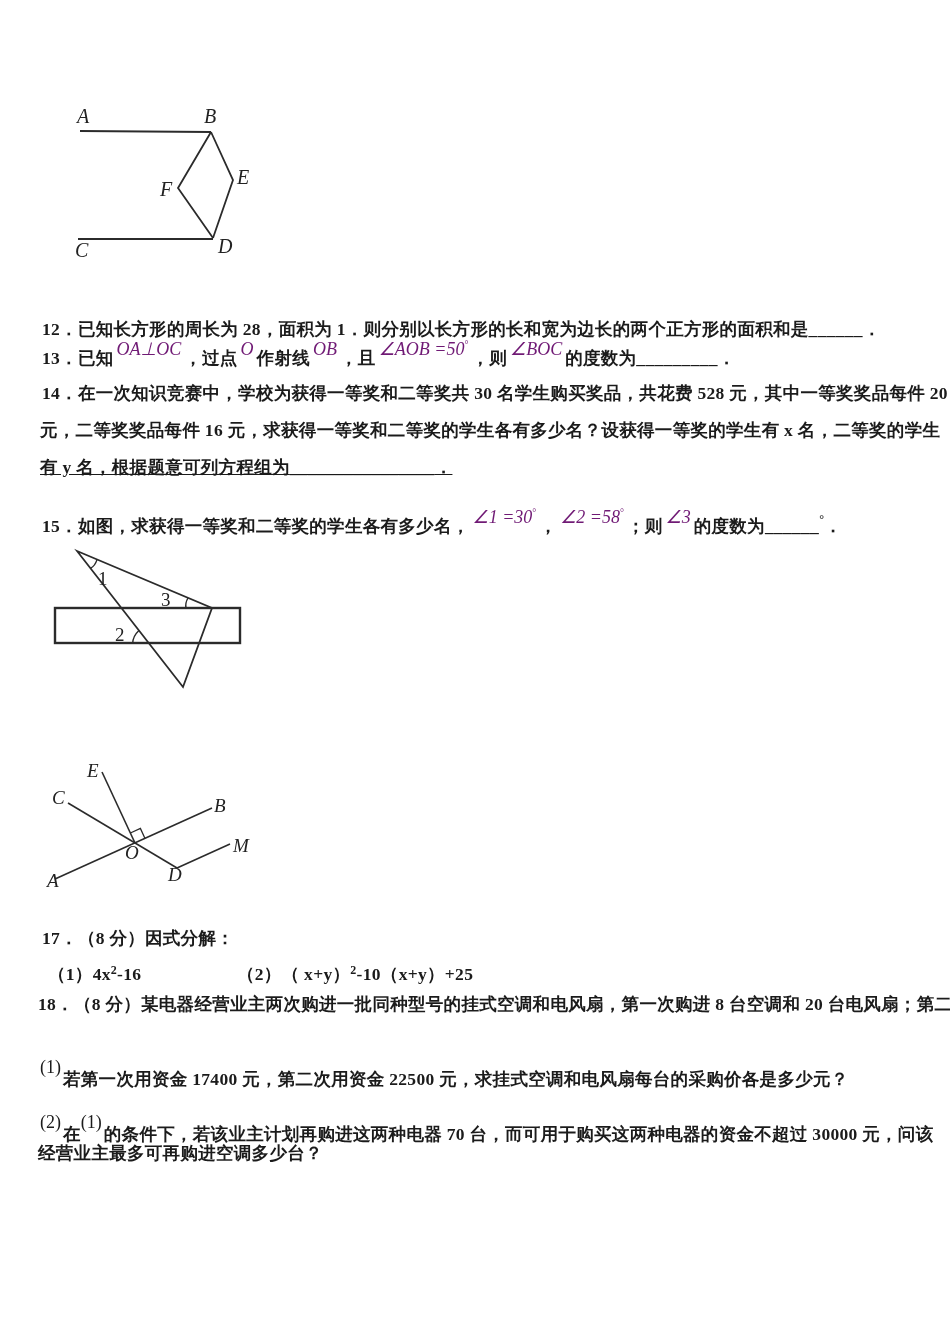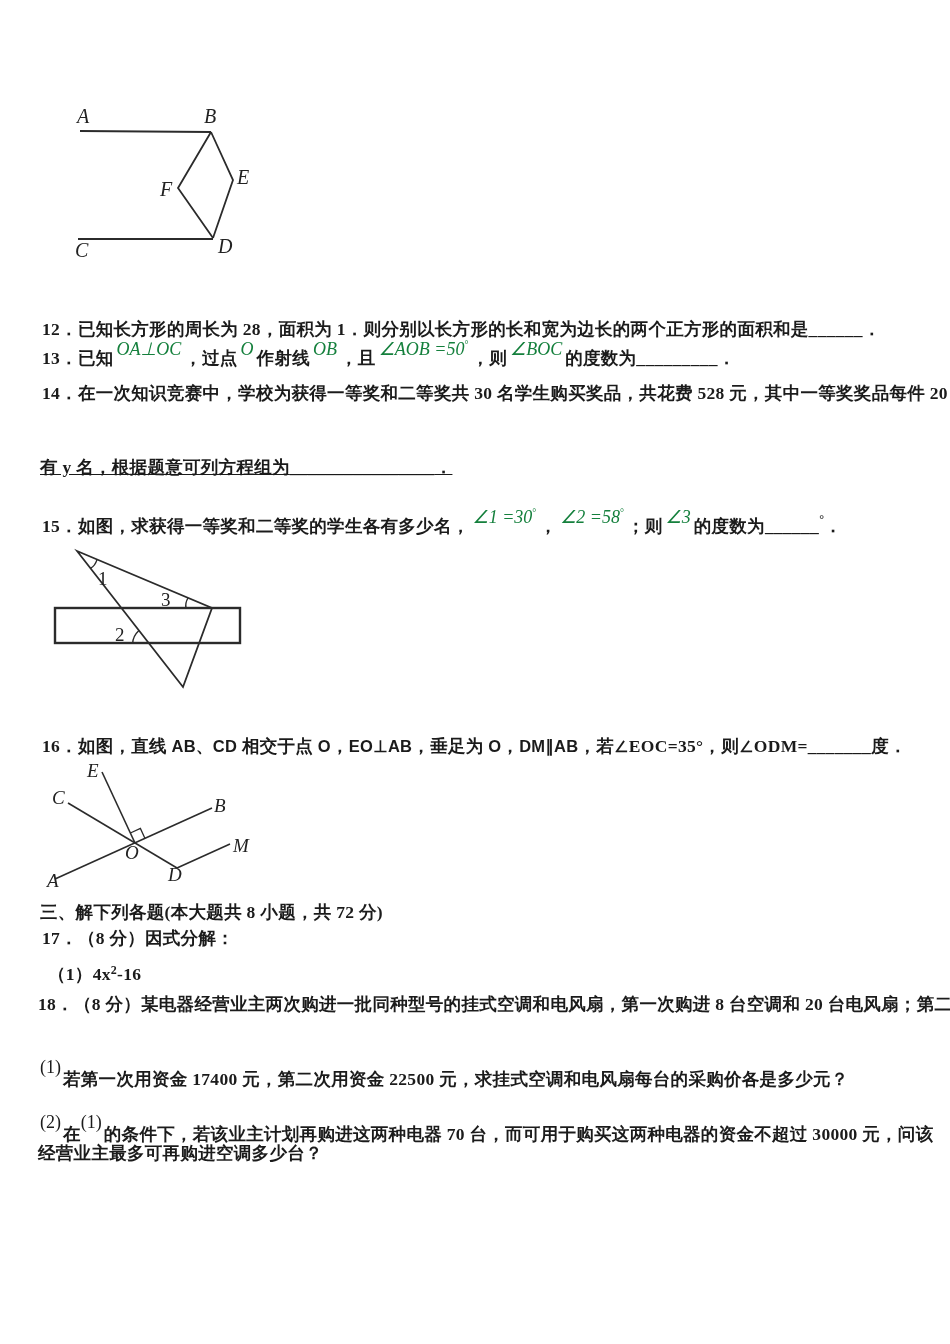--- a/index.html
+++ b/index.html
@@ -18,21 +18,21 @@
     font-weight:700;
     line-height:23px;
     letter-spacing:0.3px;
   }
   .math{
     display:inline-block;
     font-style:italic;
     font-weight:400;
     font-size:18px;
     letter-spacing:0;
-    color:#15803d;
+    color:#701a75;
     vertical-align:9px;
     padding:0 3px;
   }
   .math .deg{
     font-size:10px;
     vertical-align:7px;
     font-style:normal;
   }
   .deg2{
     font-size:12px;
@@ -97,67 +97,67 @@
     <span>12．</span><span>已知长方形的周长为 28，面积为 1．则分别以长方形的长和宽为边长的两个正方形的面积和是</span><span>______</span><span>．</span>
   </div>
 
   <div class="line" style="left:42px;top:333px;">
     <span>13．</span><span>已知</span><span class="math">OA⊥OC</span><span>，过点</span><span class="math">O</span><span>作射线</span><span class="math">OB</span><span>，且</span><span class="math"><span>∠AOB =50</span><span class="deg">°</span></span><span>，则</span><span class="math">∠BOC</span><span>的度数为</span><span>_________</span><span>．</span>
   </div>
 
   <div class="line" style="left:42px;top:382px;">
     <span>14．在一次知识竞赛中，学校为获得一等奖和二等奖共 30 名学生购买奖品，共花费 528 元，其中一等奖奖品每件 20</span>
   </div>
+  <div class="line" style="left:40px;top:419px;">
+    <span>元，二等奖奖品每件 16 元，求获得一等奖和二等奖的学生各有多少名？设获得一等奖的学生有 x 名，二等奖的学生</span>
+  </div>
   <div class="line" style="left:40px;top:456px;text-decoration:underline;">
     <span>有 y 名，根据题意可列方程组为</span><span>________________</span><span>．</span>
   </div>
 
   <div class="line" style="left:42px;top:501px;">
     <span>15．</span><span>如图，求获得一等奖和二等奖的学生各有多少名，</span><span class="math"><span>∠1 =30</span><span class="deg">°</span></span><span>，</span><span class="math"><span>∠2 =58</span><span class="deg">°</span></span><span>；则</span><span class="math">∠3</span><span>的度数为</span><span>______</span><span class="deg2">°</span><span>．</span>
   </div>
 
   <svg style="left:40px;top:540px;" width="220" height="160" viewBox="0 0 220 160">
     <rect x="15" y="68" width="185" height="35" stroke-width="2.4"></rect>
     <path d="M37,11 L172,68 L143,147 Z" stroke-width="1.8"></path>
     <path d="M57,19.6 Q55,26 50.4,28.4" stroke-width="1.4"></path>
     <path d="M148,58 Q145,63 146,68" stroke-width="1.4"></path>
     <path d="M98.9,90.4 Q93,96 92.7,103" stroke-width="1.4"></path>
     <text class="fignum" x="58" y="45">1</text>
     <text class="fignum" x="121" y="66">3</text>
     <text class="fignum" x="75" y="101">2</text>
   </svg>
 
-  <div class="line" style="left:42px;top:735px;">
-    <span>16．</span><span>如图，直线 </span><span class="bs">AB、CD</span><span> 相交于点 </span><span class="bs">O</span><span>，</span><span class="bs">EO⊥AB</span><span>，垂足为 </span><span class="bs">O</span><span>，</span><span class="bs">DM∥AB</span><span>，若∠EOC=35°，则∠ODM=</span><span>_______</span><span>度．</span>
-  </div>
 
   <svg style="left:35px;top:755px;" width="225" height="140" viewBox="0 0 225 140">
     <line x1="20" y1="124" x2="177" y2="53" stroke-width="1.6"></line>
     <line x1="33" y1="48" x2="142" y2="113" stroke-width="1.6"></line>
     <line x1="100" y1="88" x2="67" y2="17" stroke-width="1.6"></line>
     <line x1="142" y1="113" x2="195" y2="89" stroke-width="1.6"></line>
     <polyline points="95.4,78 105.4,73.4 110,83.4" stroke-width="1.3"></polyline>
     <text class="figlabel small" x="52" y="22">E</text>
     <text class="figlabel small" x="17" y="49">C</text>
     <text class="figlabel small" x="179" y="57">B</text>
     <text class="figlabel small" x="90" y="104">O</text>
     <text class="figlabel small" x="198" y="97">M</text>
     <text class="figlabel small" x="12" y="132">A</text>
     <text class="figlabel small" x="133" y="126">D</text>
   </svg>
 
-  <div class="line" style="left:40px;top:901px;">
-    <span>三、解下列各题(本大题共 8 小题，共 72 分)</span>
-  </div>
 
   <div class="line" style="left:42px;top:927px;">
     <span>17．（8 分）因式分解：</span>
   </div>
   <div class="line" style="left:48px;top:959px;">
     <span>（1）4x</span><span class="sq">2</span><span>-16</span>
+  </div>
+  <div class="line" style="left:237px;top:959px;">
+    <span>（2）（ x+y）</span><span class="sq">2</span><span>-10（x+y）+25</span>
   </div>
 
   <div class="line" style="left:38px;top:993px;">
     <span>18．（8 分）某电器经营业主两次购进一批同种型号的挂式空调和电风扇，第一次购进 8 台空调和 20 台电风扇；第二</span>
   </div>
   <div class="line" style="left:40px;top:1056px;">
     <span class="pmark">(1)</span><span>若第一次用资金 17400 元，第二次用资金 22500 元，求挂式空调和电风扇每台的采购价各是多少元？</span>
   </div>
   <div class="line" style="left:40px;top:1111px;">
     <span class="pmark">(2)</span><span>在</span><span class="pmark">(1)</span><span>的条件下，若该业主计划再购进这两种电器 70 台，而可用于购买这两种电器的资金不超过 30000 元，问该</span>

